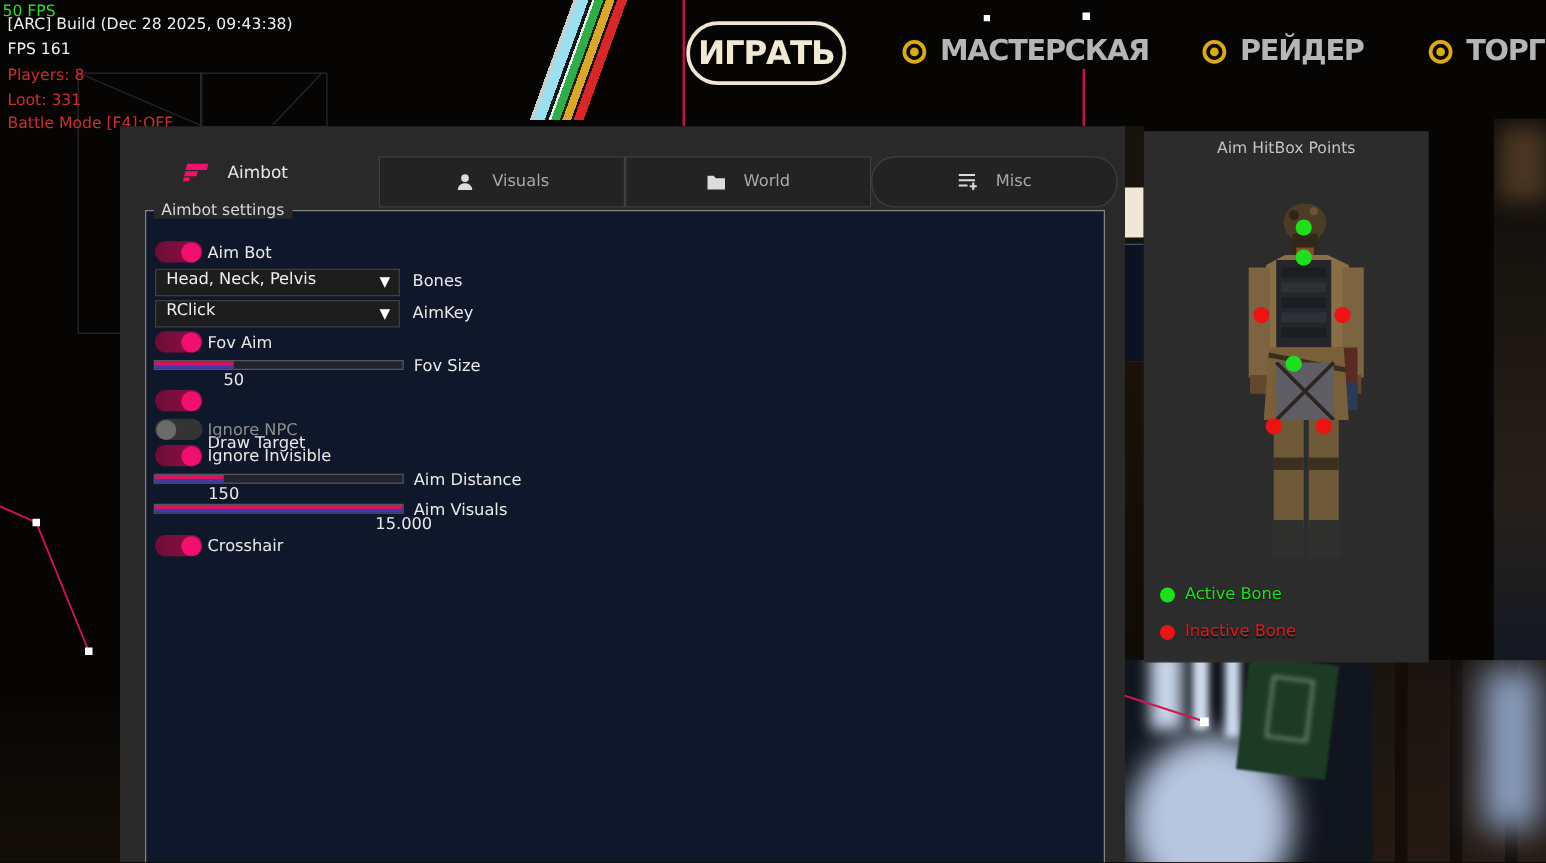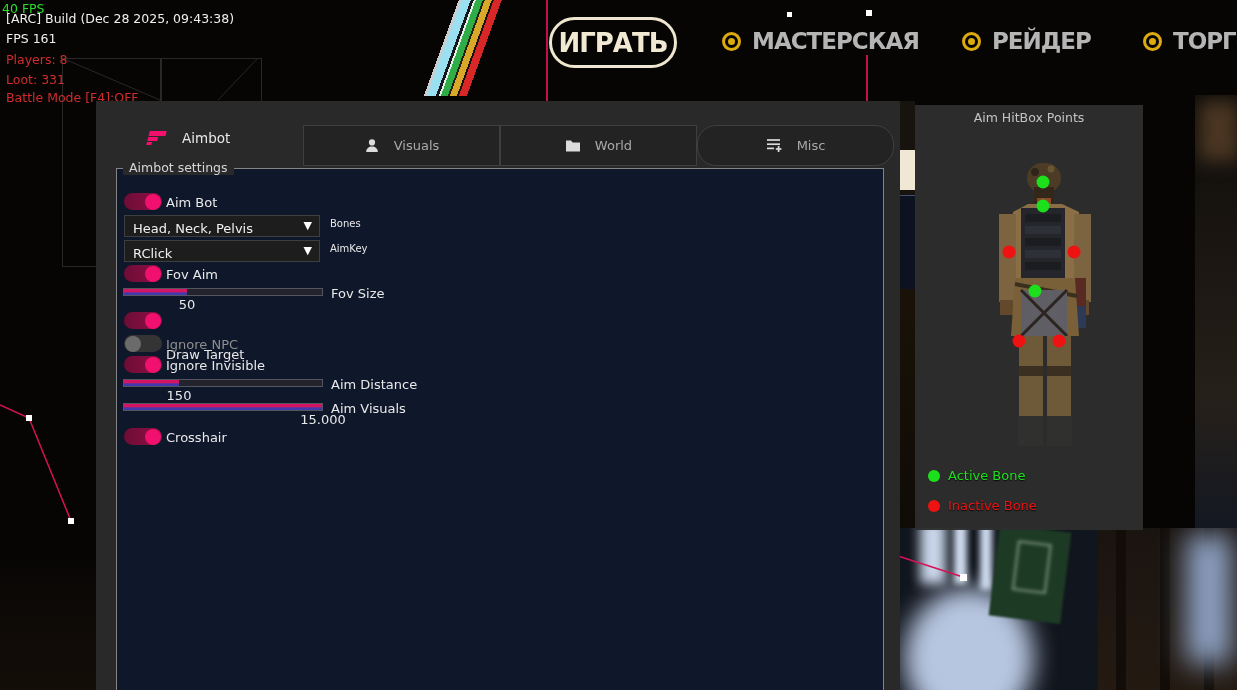--- a/index.html
+++ b/index.html
@@ -86,24 +86,24 @@
   .toggle{width:38px;height:17px;border-radius:9px;background:#343434;position:absolute;
     left:7px;cursor:pointer;}
   .toggle .knob{width:16px;height:16px;border-radius:50%;background:#6b6b6b;
     position:absolute;top:0.5px;left:1px;}
   .toggle.on{background:linear-gradient(90deg,#6e0c36,#8e1045);}
   .toggle.on .knob{left:21px;background:var(--accent,#f2106e);}
   .t-label{position:absolute;left:49px;color:#e9e9e9;font-size:13px;white-space:nowrap;}
   .t-label.dim{color:#8e8e8e;}
 
   .dropdown{position:absolute;left:7px;width:196px;height:22px;background:#1d1d1d;
-    border:1px solid #3e3e3e;box-sizing:border-box;display:flex;align-items:flex-end;
+    border:1px solid #3e3e3e;box-sizing:border-box;display:flex;align-items:flex-start;
     color:#f0f0f0;font-size:13px;padding:0 8px;cursor:pointer;}
   .dd-arrow{position:absolute;right:7px;top:3px;font-size:11px;color:#fff;}
-  .dd-label{position:absolute;left:213px;color:#e9e9e9;font-size:10px;}
+  .dd-label{position:absolute;left:213px;color:#e9e9e9;font-size:13px;}
 
   .slider{position:absolute;left:6px;width:200px;height:8px;background:#23232e;
     border:1px solid #55555f;box-sizing:border-box;cursor:pointer;}
   .slider .fill{height:100%;
     background:linear-gradient(180deg,#d51561 0%,#d51561 55%,#4239ac 60%,#4239ac 100%);}
   .slider-wrap{position:absolute;left:6px;width:200px;height:0;}
   .slider-value{position:absolute;transform:translateX(-50%);color:#e9e9e9;
     font-size:13px;white-space:nowrap;}
   .s-label{position:absolute;left:214px;color:#e9e9e9;font-size:13px;white-space:nowrap;}
 
@@ -171,21 +171,21 @@
       <rect x="26" y="415" width="6" height="6" fill="#ffffff"></rect>
       <rect x="68" y="518" width="6" height="6" fill="#ffffff"></rect>
       <line x1="898" y1="556" x2="963" y2="577" stroke="#d61257" stroke-width="1.5"></line>
       <rect x="960" y="574" width="7" height="7" fill="#ffffff"></rect>
       <rect x="787" y="12" width="5" height="5" fill="#ffffff"></rect>
       <rect x="866" y="10" width="6" height="6" fill="#ffffff"></rect>
     </svg>
   </div>
 
   <div class="hud">
-    <div class="hud-green" style="left:2px;top:1px;">40 FPS</div>
+    <div class="hud-green" style="left:2px;top:1px;">50 FPS</div>
     <div class="hud-white" style="left:6px;top:11px;">[ARC] Build (Dec 28 2025, 09:43:38)</div>
     <div class="hud-white" style="left:6px;top:31px;">FPS 161</div>
     <div class="hud-red" style="left:6px;top:52px;">Players: 8</div>
     <div class="hud-red" style="left:6px;top:72px;">Loot: 331</div>
     <div class="hud-red" style="left:6px;top:90px;">Battle Mode [F4]:OFF</div>
   </div>
 
   <div>
     <div class="abs play-pill">ИГРАТЬ</div>
 

